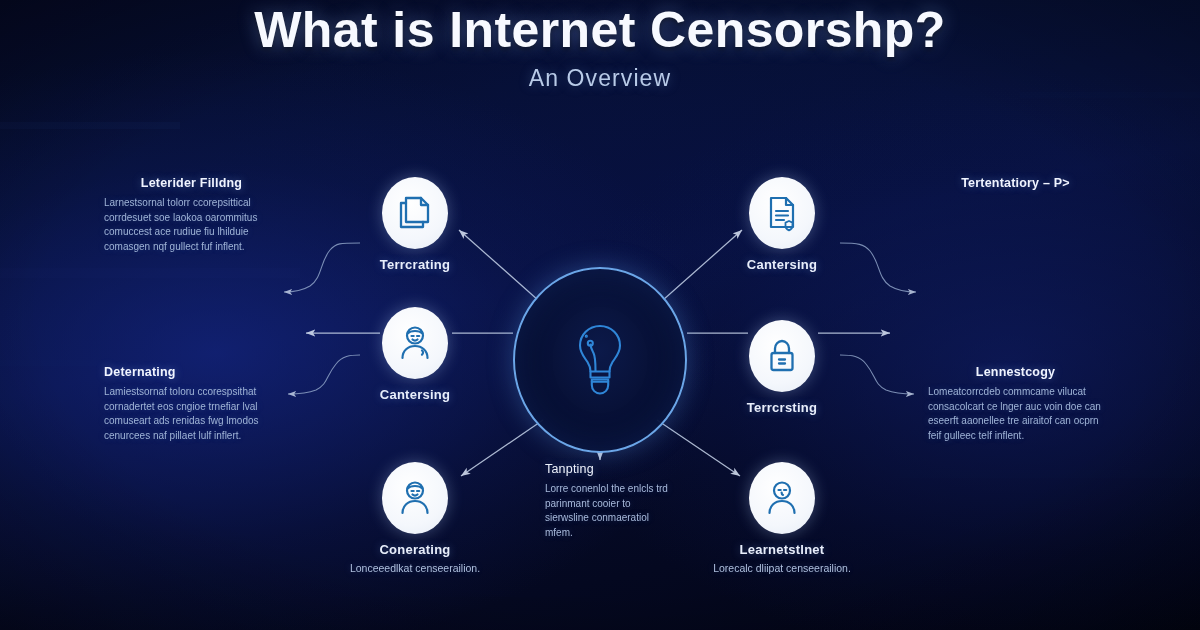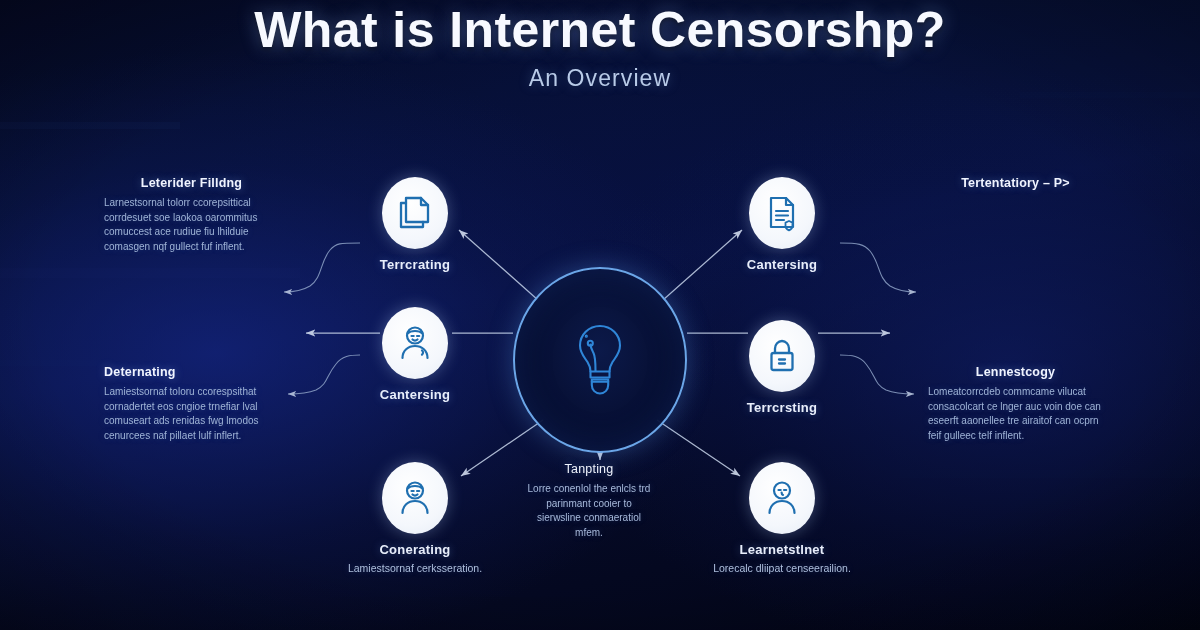--- a/index.html
+++ b/index.html
@@ -151,24 +151,24 @@
     color: #9fb3d6;
     text-shadow: 0 0 7px rgba(100,145,225,0.28);
   }
   .callout.right { text-align: left; }
   .callout.right .ctitle { text-align: center; }
 
   
   #midtext {
     position: absolute;
     z-index: 5;
-    left: 524px;
+    left: 545px;
     top: 462px;
     width: 130px;
-    text-align: center;
+    text-align: left;
   }
   #midtext .ctitle {
     font-size: 12.5px;
     color: #eef2fc;
     letter-spacing: 0.2px;
     text-shadow: 0 0 9px rgba(130,175,245,0.42);
     margin-bottom: 6px;
   }
   #midtext .cbody {
     font-size: 10px;
@@ -320,21 +320,21 @@
           <circle cx="19" cy="11.5" r="8"></circle>
           <path d="M11.5 9.5 C11.5 9.5 14 7 19 7 C24 7 26.5 9.5 26.5 9.5"></path>
           <path d="M15.5 12 h2.2"></path>
           <path d="M21 12 h2.2"></path>
           <path d="M16.5 15.5 c1.6 1.4 3.4 1.4 5 0"></path>
           <path d="M6.5 34 C6.5 26.5 12 22 19 22 C26 22 31.5 26.5 31.5 34"></path>
         </svg>
       </span>
     </div>
     <div class="nlabel">Conerating</div>
-    <div class="nbody">Lamiestsornaf cerksseration.</div>
+    <div class="nbody">Lonceeedlkat censeerailion.</div>
   </div>
 
   <div class="node" style="left:707px; top:462px;">
     <div class="disc">
       <span>
         <svg width="38" height="38" viewBox="0 0 38 38" fill="none" stroke="#1f6fb0" stroke-width="2.2" stroke-linecap="round" stroke-linejoin="round">
           <circle cx="19" cy="11.5" r="8"></circle>
           <path d="M15.5 11 h2.2"></path>
           <path d="M21 11 h2.2"></path>
           <path d="M18.6 13.5 c0 1.4 0.4 2 1.4 2.4"></path>

